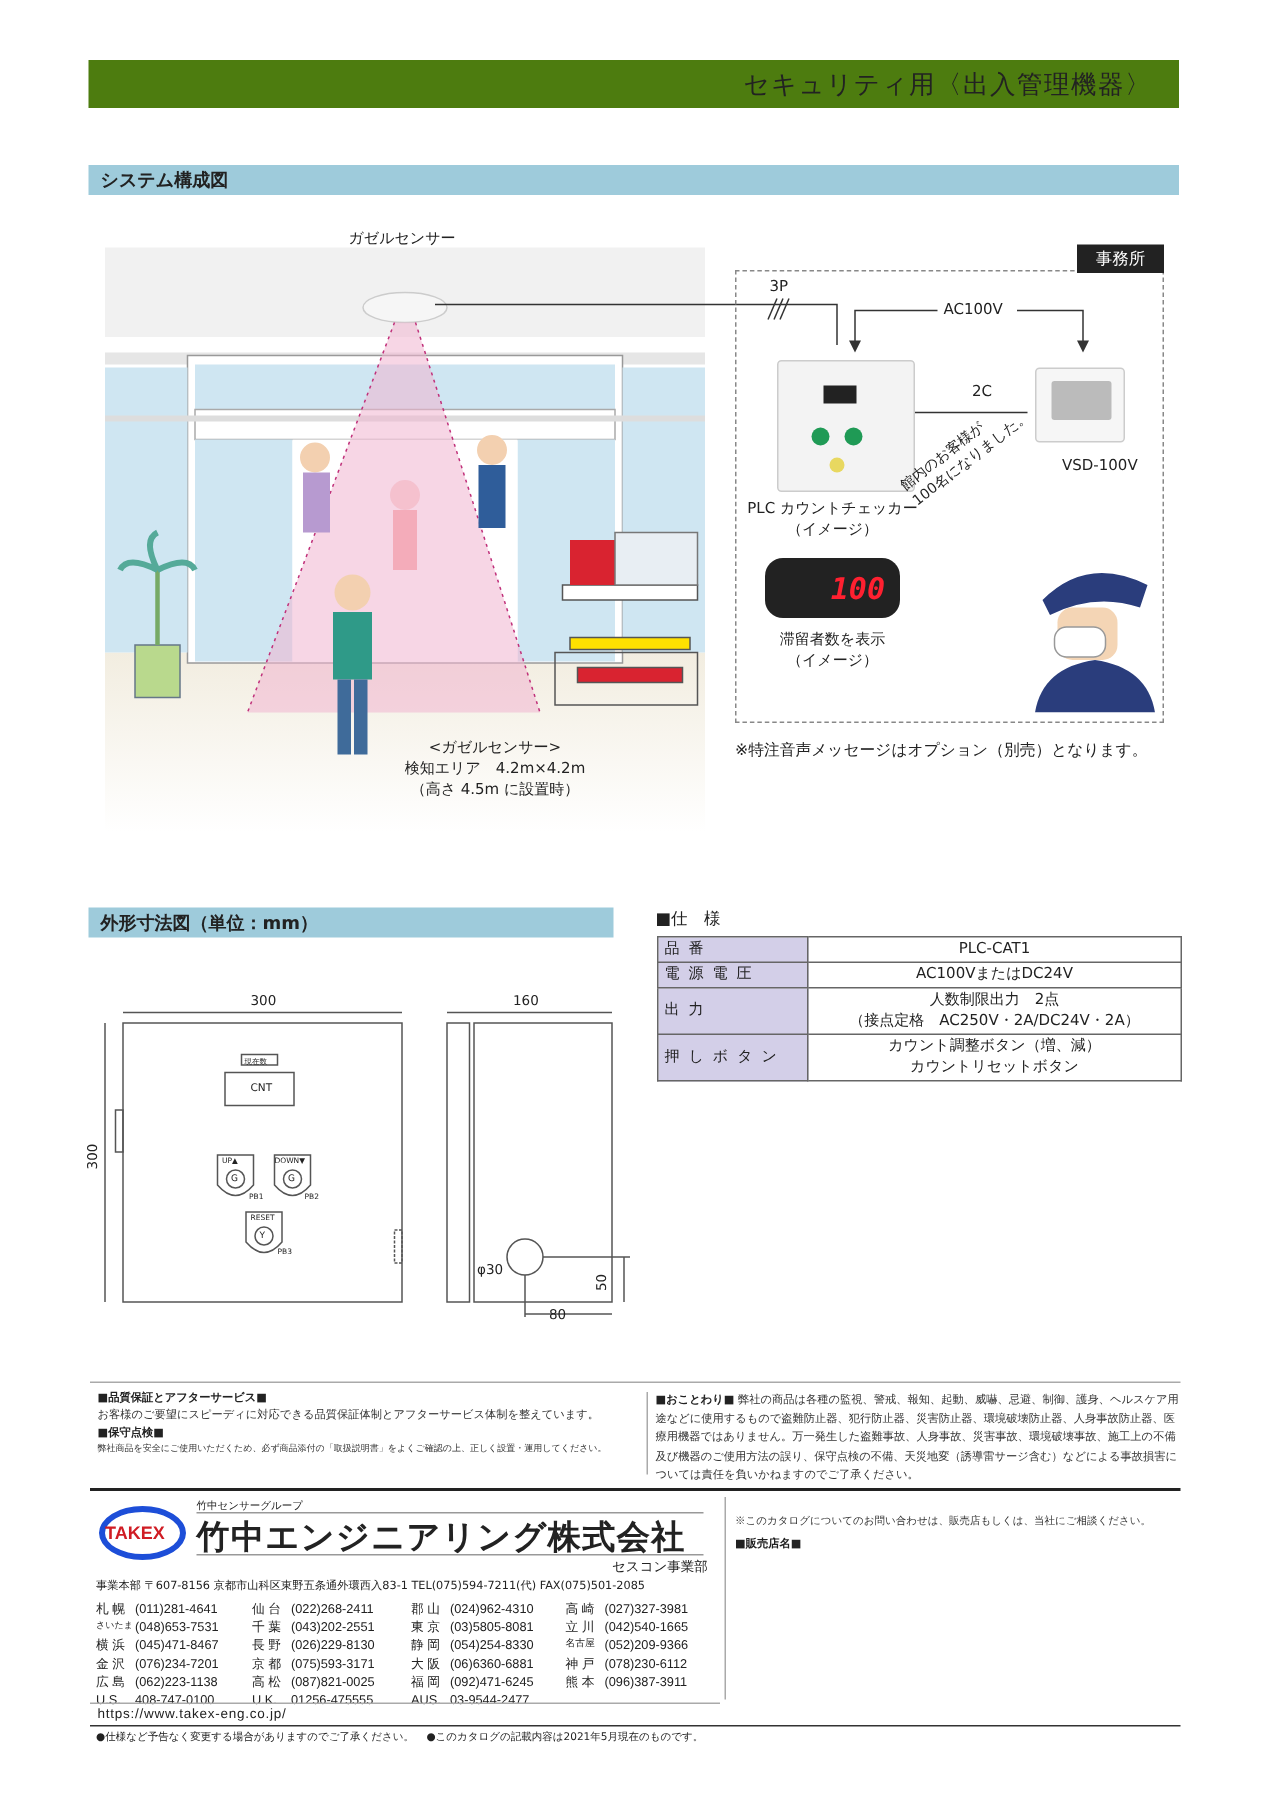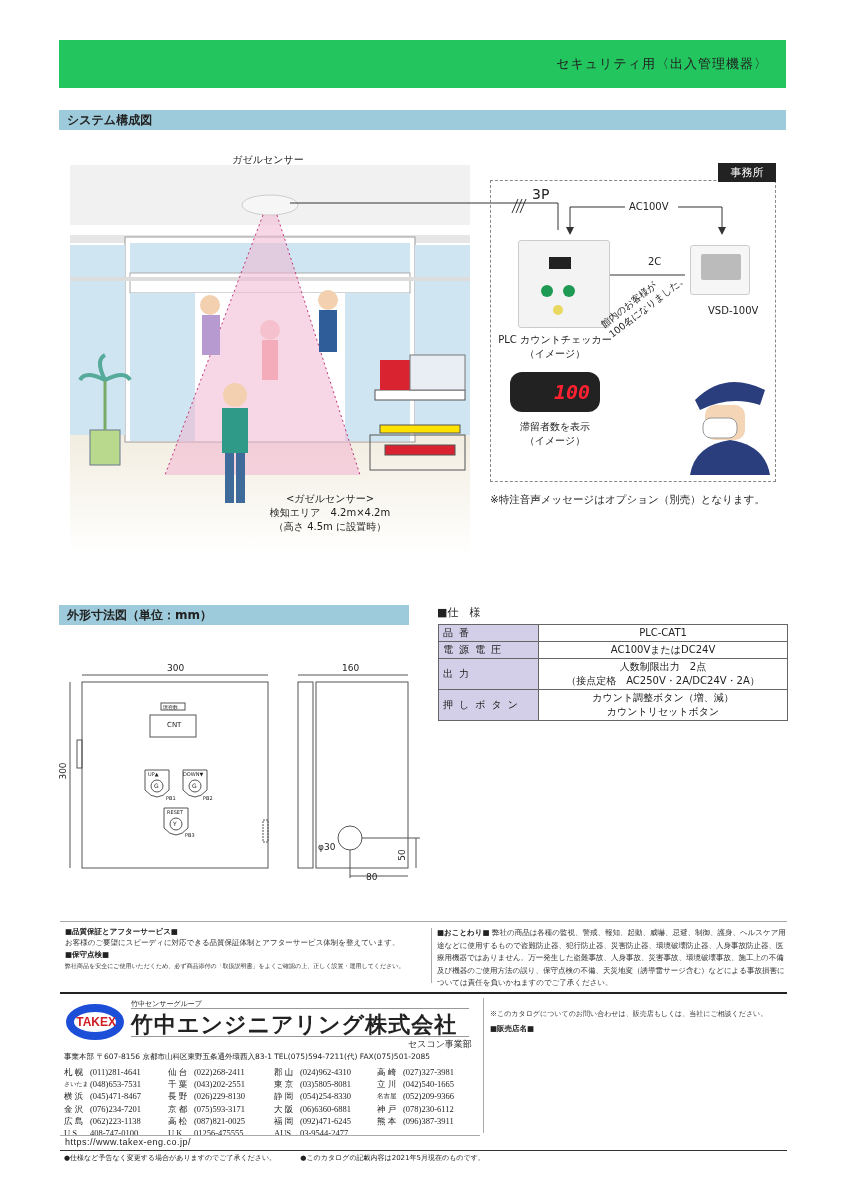--- a/index.html
+++ b/index.html
@@ -1,30 +1,30 @@
 <!DOCTYPE html>
 <html><head>
 <meta charset="utf-8">
 <style>
 *{box-sizing:border-box;margin:0;padding:0}
 body{width:848px;height:1200px;background:#fff;position:relative;font-family:"DejaVu Sans",sans-serif;color:#222;overflow:hidden}
 .abs{position:absolute}
-.title-bar{left:59px;top:40px;width:727px;height:48px;background:#22c55e;display:flex;align-items:center;justify-content:flex-end;padding-right:18px;font-size:13px;color:#222;letter-spacing:1px}
+.title-bar{left:59px;top:40px;width:727px;height:32px;background:#4d7c0f;display:flex;align-items:center;justify-content:flex-end;padding-right:18px;font-size:17px;color:#222;letter-spacing:1px}
 .sec-bar{height:20px;background:#9ecbdb;display:flex;align-items:center;padding-left:8px;font-size:12px;font-weight:bold;color:#222}
 .lbl{font-size:10px;color:#222;text-align:center;line-height:14px}
 .scene{left:70px;top:165px;width:400px;height:390px;overflow:hidden;background:linear-gradient(#f1f1f1 0,#f1f1f1 60px,#fff 60px)}
 .office{left:490px;top:180px;width:286px;height:302px;border:1px dashed #888}
 .office-tag{left:718px;top:163px;width:58px;height:19px;background:#222;color:#fff;font-size:11px;display:flex;align-items:center;justify-content:center}
 table.spec{border-collapse:collapse;font-size:10px;width:350px}
 table.spec td{border:1px solid #666;padding:1px 4px;line-height:14px}
 table.spec td.k{background:#d3cfe8;width:100px;letter-spacing:6px}
 table.spec td.v{text-align:center}
 .foot-small{font-size:7.5px;line-height:12.5px;color:#333;font-family:"DejaVu Serif",serif}
 .foot-head{font-size:7.5px;font-weight:bold;color:#222}
-.branch{font-size:8.5px;color:#222;font-family:Liberation Serif, serif;line-height:12.2px}
+.branch{font-size:8.5px;color:#222;font-family:Liberation Sans, sans-serif;line-height:12.2px}
 </style>
 </head>
 <body>
 
 <div class="abs title-bar">
   <span>セキュリティ用〈出入管理機器〉</span>
 </div>
 
 <div class="abs sec-bar" style="left:59px;top:110px;width:727px">
   <span>システム構成図</span>
@@ -97,21 +97,21 @@
   <text x="225" y="12" font-size="10" fill="#222" font-family="Liberation Sans, sans-serif"></text>
   <line x1="222" y1="28" x2="228" y2="14" stroke="#333"></line>
   <line x1="226" y1="28" x2="232" y2="14" stroke="#333"></line>
   <line x1="230" y1="28" x2="236" y2="14" stroke="#333"></line>
   <polyline points="350,22 280,22 280,45" fill="none" stroke="#333"></polyline>
   <polygon points="276,42 284,42 280,50" fill="#333"></polygon>
   <polyline points="388,22 432,22 432,45" fill="none" stroke="#333"></polyline>
   <polygon points="428,42 436,42 432,50" fill="#333"></polygon>
   <line x1="320" y1="90" x2="395" y2="90" stroke="#333"></line>
 </svg>
-<div class="abs" style="left:532px;top:186px;font-size:14px">3P</div>
+<div class="abs" style="left:513px;top:186px;font-size:10px">3P</div>
 <div class="abs" style="left:625px;top:201px;font-size:10px;background:#fff;padding:0 4px">AC100V</div>
 <div class="abs" style="left:648px;top:256px;font-size:10px">2C</div>
 
 <div class="abs office"></div>
 <div class="abs office-tag">事務所</div>
 
 <div class="abs" style="left:518px;top:240px;width:92px;height:88px;background:#f3f3f3;border:1px solid #ccc;border-radius:3px">
   <div style="position:absolute;left:30px;top:16px;width:22px;height:12px;background:#222"></div>
   <div style="position:absolute;left:22px;top:44px;width:12px;height:12px;border-radius:50%;background:#1f9a55"></div>
   <div style="position:absolute;left:44px;top:44px;width:12px;height:12px;border-radius:50%;background:#1f9a55"></div>
@@ -236,21 +236,21 @@
 </div>
 
 <div class="abs foot-small" style="left:437px;top:927px;width:350px">
   <span class="foot-head">■おことわり■</span>
   <span>弊社の商品は各種の監視、警戒、報知、起動、威嚇、忌避、制御、護身、ヘルスケア用途などに使用するもので盗難防止器、犯行防止器、災害防止器、環境破壊防止器、人身事故防止器、医療用機器ではありません。万一発生した盗難事故、人身事故、災害事故、環境破壊事故、施工上の不備及び機器のご使用方法の誤り、保守点検の不備、天災地変（誘導雷サージ含む）などによる事故損害については責任を負いかねますのでご了承ください。</span>
 </div>
 
 <div class="abs" style="left:60px;top:992px;width:727px;border-top:2px solid #222"></div>
 <div class="abs" style="left:483px;top:998px;height:135px;border-left:1px solid #aaa"></div>
 
-<div class="abs" style="left:66px;top:1004px;width:58px;height:36px;border:8px solid #1d4ed8;border-radius:50%;display:flex;align-items:center;justify-content:flex-end">
+<div class="abs" style="left:66px;top:1004px;width:58px;height:36px;border:4px solid #1d4ed8;border-radius:50%;display:flex;align-items:center;justify-content:flex-start">
   <span style="color:#d01c24;font-weight:bold;font-size:12px;font-family:'Liberation Sans',sans-serif">TAKEX</span>
 </div>
 <div class="abs" style="left:131px;top:999px;font-size:7px">竹中センサーグループ</div>
 <div class="abs" style="left:131px;top:1008px;width:338px;border-top:1px solid #999"></div>
 <div class="abs" style="left:131px;top:1010px;font-size:22px;font-weight:bold;letter-spacing:1px">竹中エンジニアリング株式会社</div>
 <div class="abs" style="left:131px;top:1036px;width:338px;border-top:1px solid #999"></div>
 <div class="abs" style="left:408px;top:1038px;font-size:9px">セスコン事業部</div>
 <div class="abs" style="left:64px;top:1052px;font-size:7.5px;white-space:nowrap">事業本部 〒607-8156 京都市山科区東野五条通外環西入83-1 TEL(075)594-7211(代) FAX(075)501-2085</div>
 
 <div class="abs branch" style="left:64px;top:1066px">
@@ -304,17 +304,17 @@
       <span></span>
       <span></span>
   </div>
 </div>
 
 <div class="abs" style="left:60px;top:1135px;width:420px;border-top:1px solid #aaa"></div>
 <a class="abs" style="left:65px;top:1137px;font-size:9px;color:#222;text-decoration:none;letter-spacing:0.5px;font-family:'Liberation Sans',sans-serif">https://www.takex-eng.co.jp/</a>
 <div class="abs" style="left:60px;top:1150px;width:727px;border-top:1px solid #333"></div>
 <div class="abs" style="left:64px;top:1153px;font-size:7px;white-space:nowrap">
   <span>●仕様など予告なく変更する場合がありますのでご了承ください。</span>
-  <span style="margin-left:22px">●このカタログの記載内容は2021年5月現在のものです。</span>
+  <span style="margin-left:6px">●このカタログの記載内容は2021年5月現在のものです。</span>
 </div>
 
 <div class="abs foot-small" style="left:490px;top:1008px;width:300px;font-size:7px">※このカタログについてのお問い合わせは、販売店もしくは、当社にご相談ください。</div>
 <div class="abs foot-head" style="left:490px;top:1024px">■販売店名■</div>
 
 </body></html>

